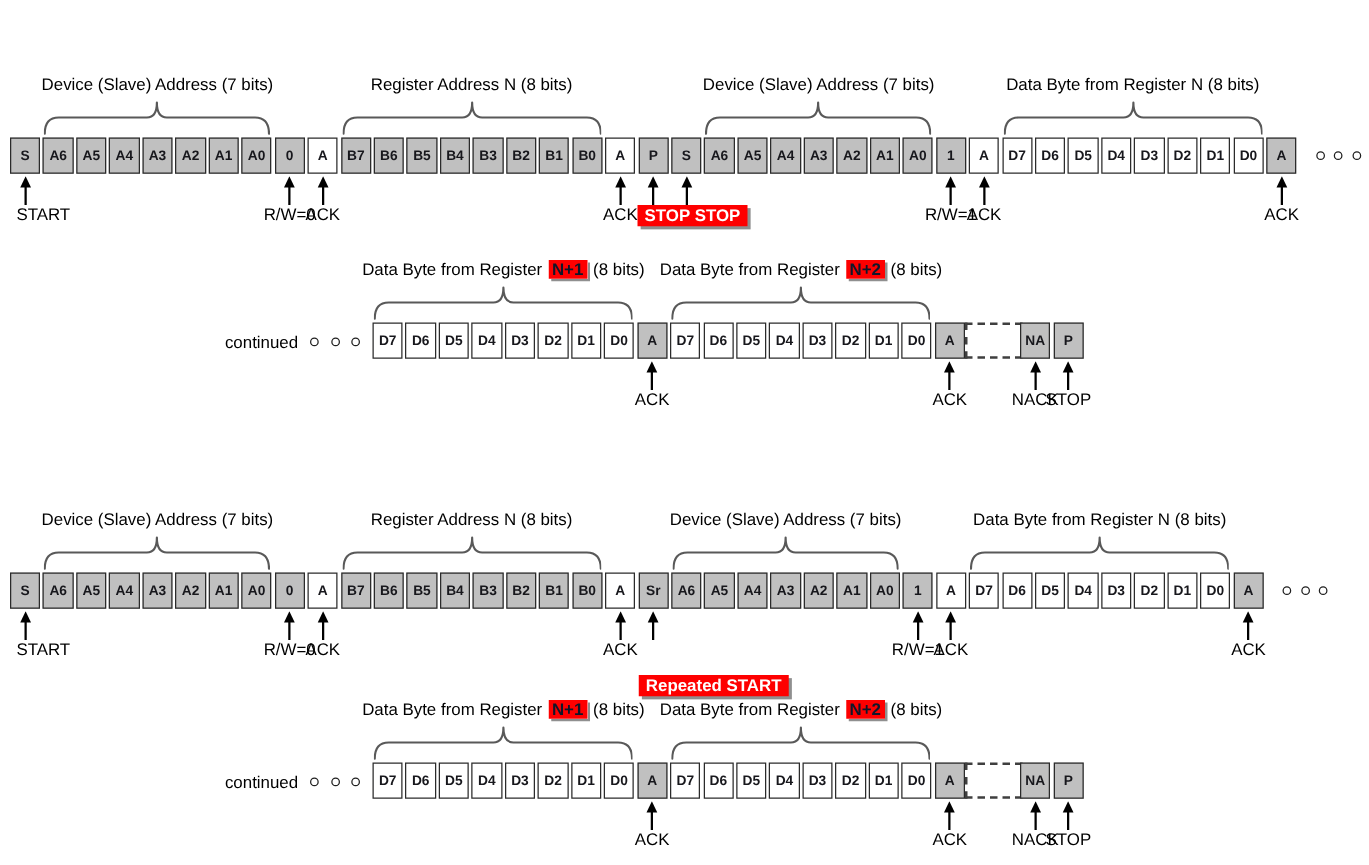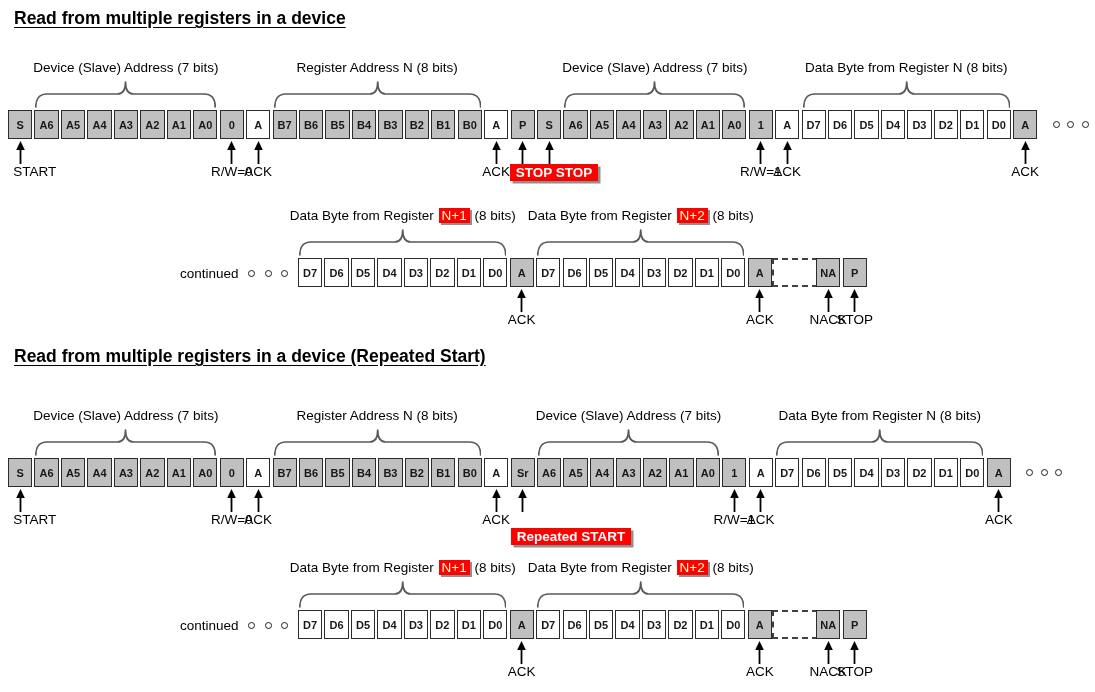--- a/index.html
+++ b/index.html
@@ -12,39 +12,37 @@
   .section{position:absolute;left:0;top:0;width:100%;height:100%;pointer-events:none;}
   .cell{position:absolute;box-sizing:border-box;height:29px;border:1.4px solid #2b2b2b;
         display:flex;align-items:center;justify-content:center;
         font-size:11px;font-weight:bold;color:#17171c;}
   .cell.g{background:#c0c0c0;}
   .cell.w{background:#ffffff;}
   .gapbox{position:absolute;box-sizing:border-box;height:29px;border:2px dashed #3f3f3f;background:#fff;}
   .brace{position:absolute;}
   .brace path{fill:none;stroke:#595959;stroke-width:1.7;stroke-linecap:round;stroke-linejoin:round;}
   .brace-label{position:absolute;font-size:13.5px;white-space:nowrap;transform:translateX(-50%);color:#000;}
-  .redinline{background:#fe0000;color:#fef9c3;font-weight:normal;padding:0 3px;
+  .redinline{background:#fe0000;color:#0f172a;font-weight:bold;padding:0 3px;
              box-shadow:2px 2px 0 #8f8f8f;margin:0 1px;}
   .arrow{position:absolute;width:15px;height:23px;}
   .arrow svg{display:block;}
   .ann{position:absolute;font-size:13.5px;white-space:nowrap;color:#000;}
   .ann.centered{transform:translateX(-50%);}
   .ann.redbox{background:#fe0000;color:#fff;font-weight:bold;padding:1px 6px;
               box-shadow:2.5px 2.5px 0 #8f8f8f;transform:none;}
   .lead{position:absolute;display:flex;align-items:center;justify-content:flex-end;
         gap:9.5px;font-size:13.5px;width:170px;height:20px;color:#000;}
   .trail{position:absolute;display:flex;gap:7.5px;}
   .dot{width:7px;height:7px;border:1.4px solid #1f1f1f;border-radius:50%;background:#fff;box-sizing:border-box;}
 </style>
 </head>
 <body>
 
 <div id="stage">
-  <div class="title" id="title-1">Read from multiple registers in a device</div>
-  <div class="title" id="title-2">Read from multiple registers in a device (Repeated Start)</div>
 
 <div class="section">
       <div class="cell g" style="left: 8px; top: 110px; width: 24.3px;">S</div>
       <div class="cell g" style="left: 34.45px; top: 110px; width: 24.3px;">A6</div>
       <div class="cell g" style="left: 60.9px; top: 110px; width: 24.3px;">A5</div>
       <div class="cell g" style="left: 87.35px; top: 110px; width: 24.3px;">A4</div>
       <div class="cell g" style="left: 113.8px; top: 110px; width: 24.3px;">A3</div>
       <div class="cell g" style="left: 140.25px; top: 110px; width: 24.3px;">A2</div>
       <div class="cell g" style="left: 166.7px; top: 110px; width: 24.3px;">A1</div>
       <div class="cell g" style="left: 193.15px; top: 110px; width: 24.3px;">A0</div>
@@ -308,21 +306,21 @@
           <rect x="6.6" y="8" width="1.8" height="15" fill="#000"></rect>
         </svg>
       </div>
       <div class="ann centered" style="top: 512px; left: 496.25px;">ACK</div>
       <div class="arrow" style="left: 515.2px; top: 489px;">
         <svg width="15" height="23" viewBox="0 0 15 23">
           <polygon points="7.5,0 3.2,9 11.8,9" fill="#000"></polygon>
           <rect x="6.6" y="8" width="1.8" height="15" fill="#000"></rect>
         </svg>
       </div>
-      <div class="ann redbox" style="top: 528px; left: 510.7px;">Repeated START</div>
+      <div class="ann redbox" style="top: 540px; left: 510.7px;">Repeated START</div>
       <div class="arrow" style="left: 726.8px; top: 489px;">
         <svg width="15" height="23" viewBox="0 0 15 23">
           <polygon points="7.5,0 3.2,9 11.8,9" fill="#000"></polygon>
           <rect x="6.6" y="8" width="1.8" height="15" fill="#000"></rect>
         </svg>
       </div>
       <div class="ann centered" style="top: 512px; left: 734.3px;">R/W=1</div>
       <div class="arrow" style="left: 753.25px; top: 489px;">
         <svg width="15" height="23" viewBox="0 0 15 23">
           <polygon points="7.5,0 3.2,9 11.8,9" fill="#000"></polygon>

